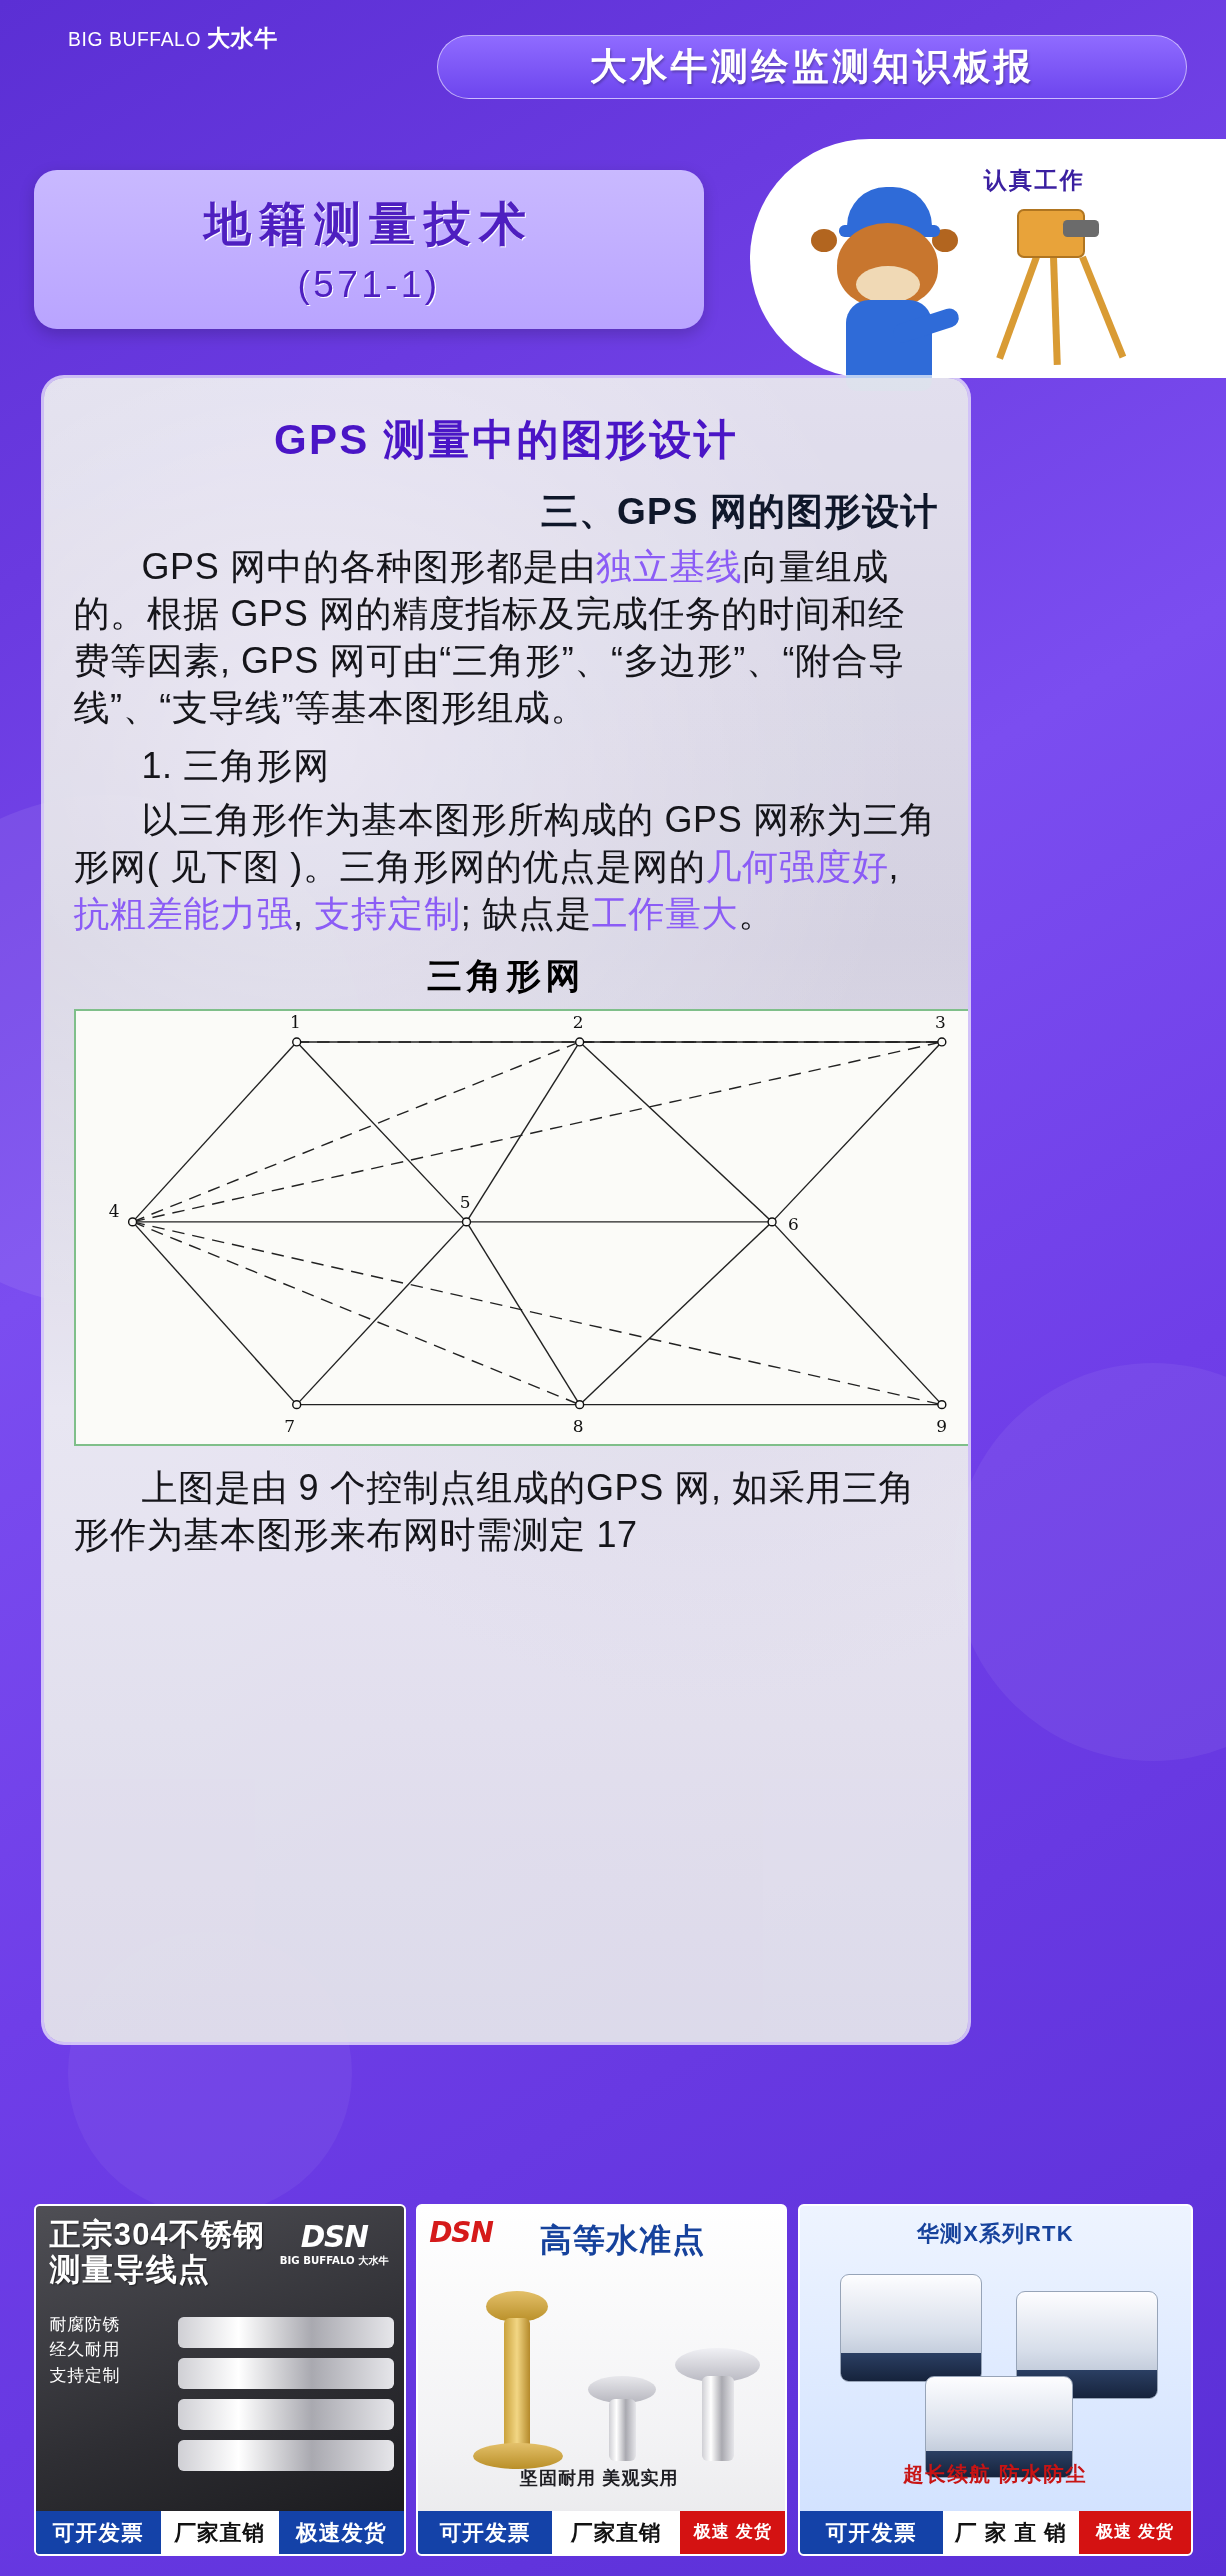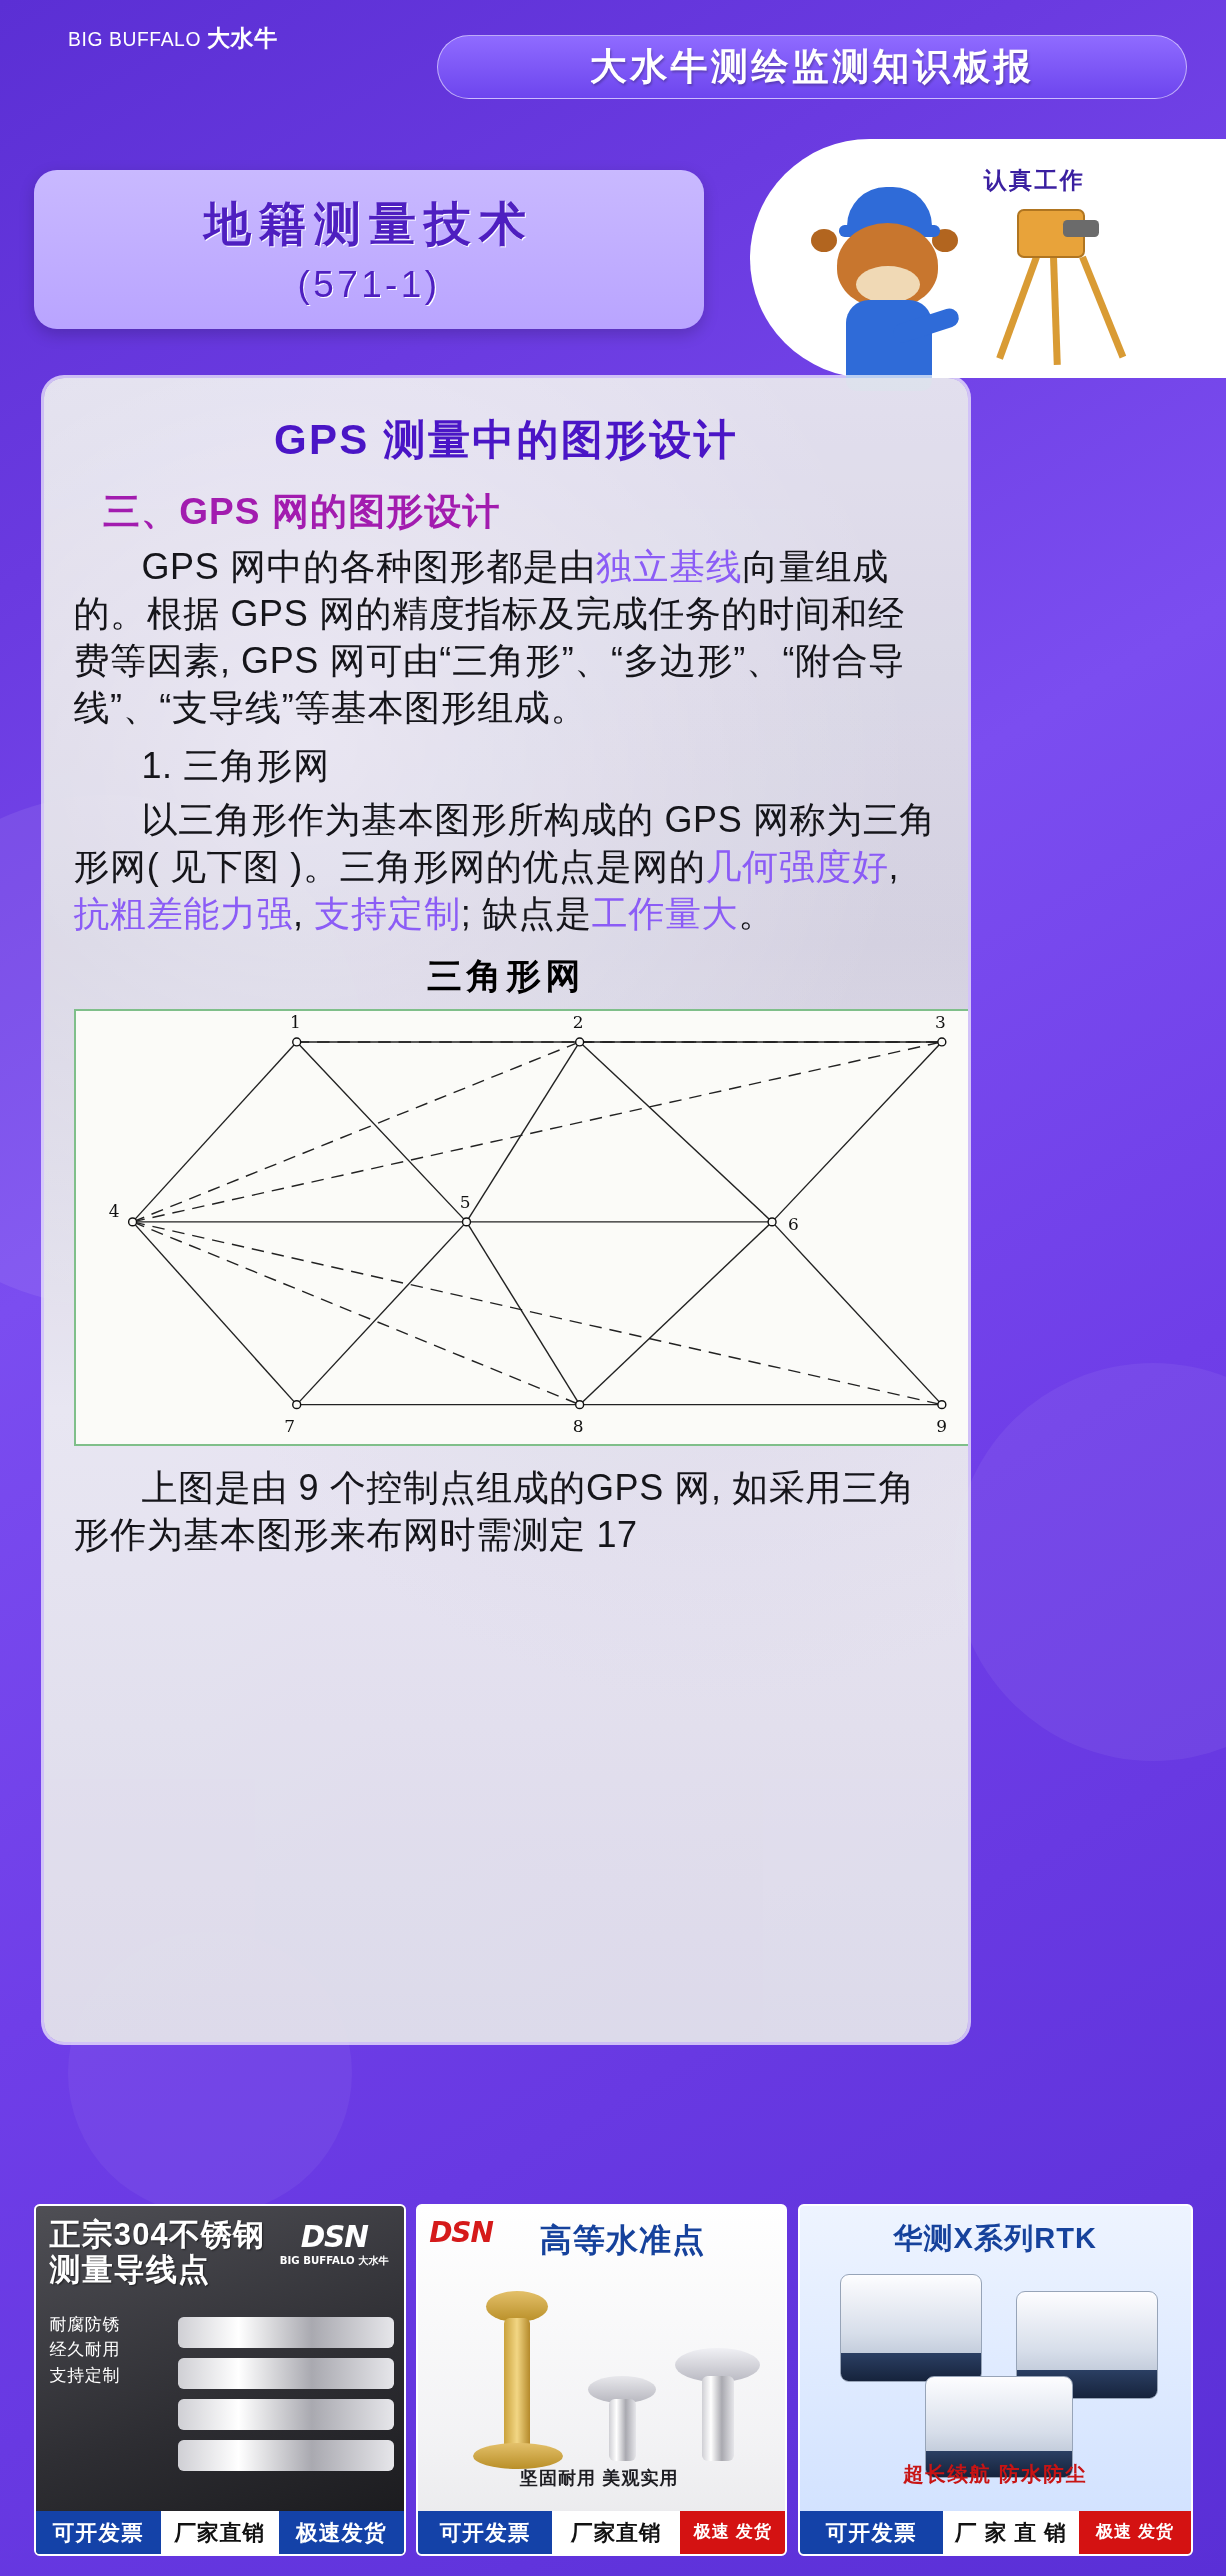--- a/index.html
+++ b/index.html
@@ -219,25 +219,26 @@
   }
   .panel-title {
     text-align: center;
     color: #4a15c6;
     font-size: 42px;
     font-weight: bold;
     letter-spacing: 2.3px;
     margin-top: 14.8px;
   }
   .sec-head {
-    color: #a21caf;
+    color: #0f172a;
     font-size: 37px;
     font-weight: bold;
     margin: 19.3px 0 3.4px 29.5px;
     letter-spacing: 1.1px;
+    text-align: right;
   }
   .para {
     color: #15151a;
     font-size: 36px;
     line-height: 1.30;
     letter-spacing: 0.6px;
     margin-top: 6.8px;
     text-align: left;
   }
   .para.indent { text-indent: 68px; }
@@ -331,21 +332,21 @@
   }
   .ad2-sub {
     position: absolute; left: 102px; bottom: 64px;
     color: #1d1d22;
     font-size: 18px; letter-spacing: 1.1px; font-weight: bold;
   }
   .ad3-title {
     position: absolute; left: 0; right: 0; top: 13.6px;
     text-align: center;
     color: #16429c;
-    font-size: 29px; font-weight: bold; letter-spacing: 1.1px;
+    font-size: 22px; font-weight: bold; letter-spacing: 1.1px;
   }
   .ad3-sub {
     position: absolute; left: 0; right: 0; bottom: 66px;
     text-align: center;
     color: #c81414;
     font-size: 20.4px; font-weight: bold; letter-spacing: 1.7px;
   }
   .ad-foot {
     position: absolute;
     left: 0; right: 0; bottom: 0;

